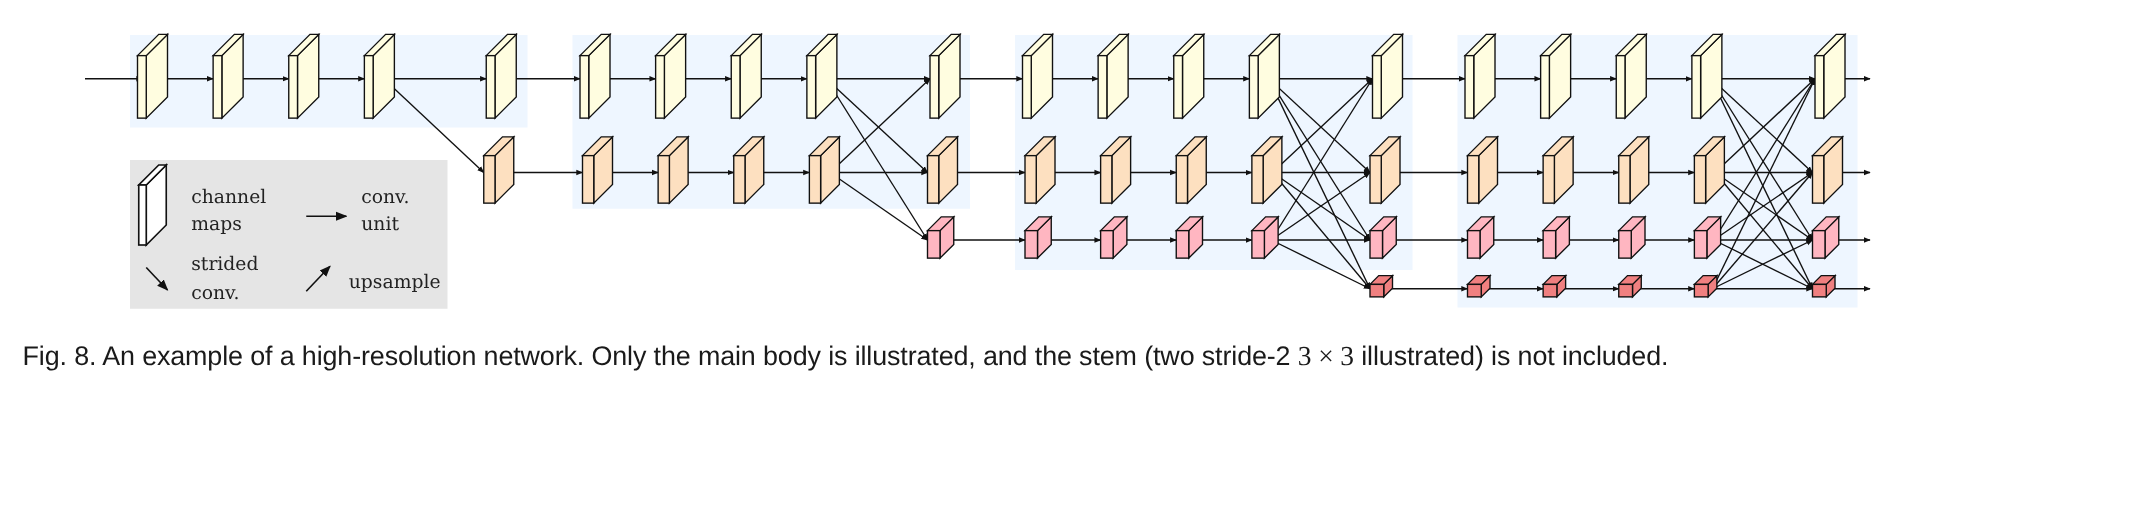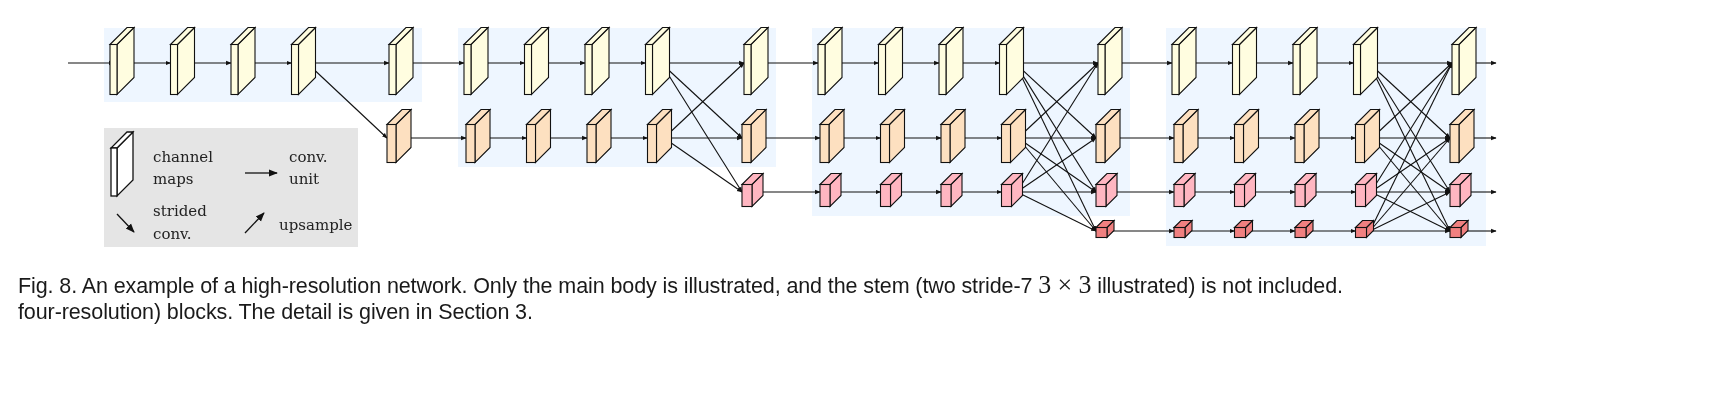--- a/index.html
+++ b/index.html
@@ -5,21 +5,21 @@
   html, body { margin: 0; padding: 0; background: #ffffff; }
   body { width: 1714px; height: 406px; position: relative; overflow: hidden; }
   #diagram { position: absolute; left: 0; top: 0; width: 1714px; height: 270px; }
   .legend-text { font-family: "DejaVu Serif", "Liberation Serif", serif; font-size: 15px; fill: #222; }
   #caption {
     position: absolute; left: 18px; top: 272px; width: 1690px;
     font-family: "Liberation Sans", sans-serif; font-size: 21.5px; line-height: 26px;
     color: #1a1a1a; letter-spacing: -0.1px;
   }
   #caption p { margin: 0; }
-  .math { font-family: "Liberation Serif", serif; font-size: 26px; }
+  .math { font-family: "Liberation Serif", serif; font-size: 22px; }
 </style>
 </head>
 <body>
 
 <svg id="diagram" xmlns="http://www.w3.org/2000/svg" width="1714" height="270" viewBox="0 0 1714 270">
   <defs>
     <marker id="arrow" viewBox="0 0 10 10" refX="9" refY="5" markerWidth="5" markerHeight="5" orient="auto-start-reverse">
       <path d="M0,1 L10,5 L0,9 z" fill="#111"></path>
     </marker>
     <marker id="arrow-lg" viewBox="0 0 10 10" refX="9" refY="5" markerWidth="7" markerHeight="7" orient="auto-start-reverse">
@@ -396,15 +396,14 @@
       </g>
       <g>
         <polygon points="1461,227.5 1468,220.5 1468,230.5 1461,237.5" fill="#f08080" stroke="#111" stroke-width="1.1"></polygon>
         <polygon points="1450,227.5 1457,220.5 1468,220.5 1461,227.5" fill="#f08080" stroke="#111" stroke-width="1.1"></polygon>
         <rect x="1450" y="227.5" width="11" height="10" fill="#f08080" stroke="#111" stroke-width="1.1"></rect>
       </g>
     </g>
   </svg>
 
 <div id="caption">
-  <p><span>Fig. 8.</span><span> An example of a high-resolution network. Only the main body is illustrated, and the stem (two stride-7 </span><span class="math">3 × 3</span><span> illustrated) is not included.</span></p>
-  <p>four-resolution) blocks. The detail is given in Section 3.</p>
+  <p><span>Fig. 8.</span><span> An example of a high-resolution network. Only the main body is illustrated, and the stem (two stride-2 </span><span class="math">3 × 3</span><span> illustrated) is not included.</span></p>
 </div>
 
 </body></html>

